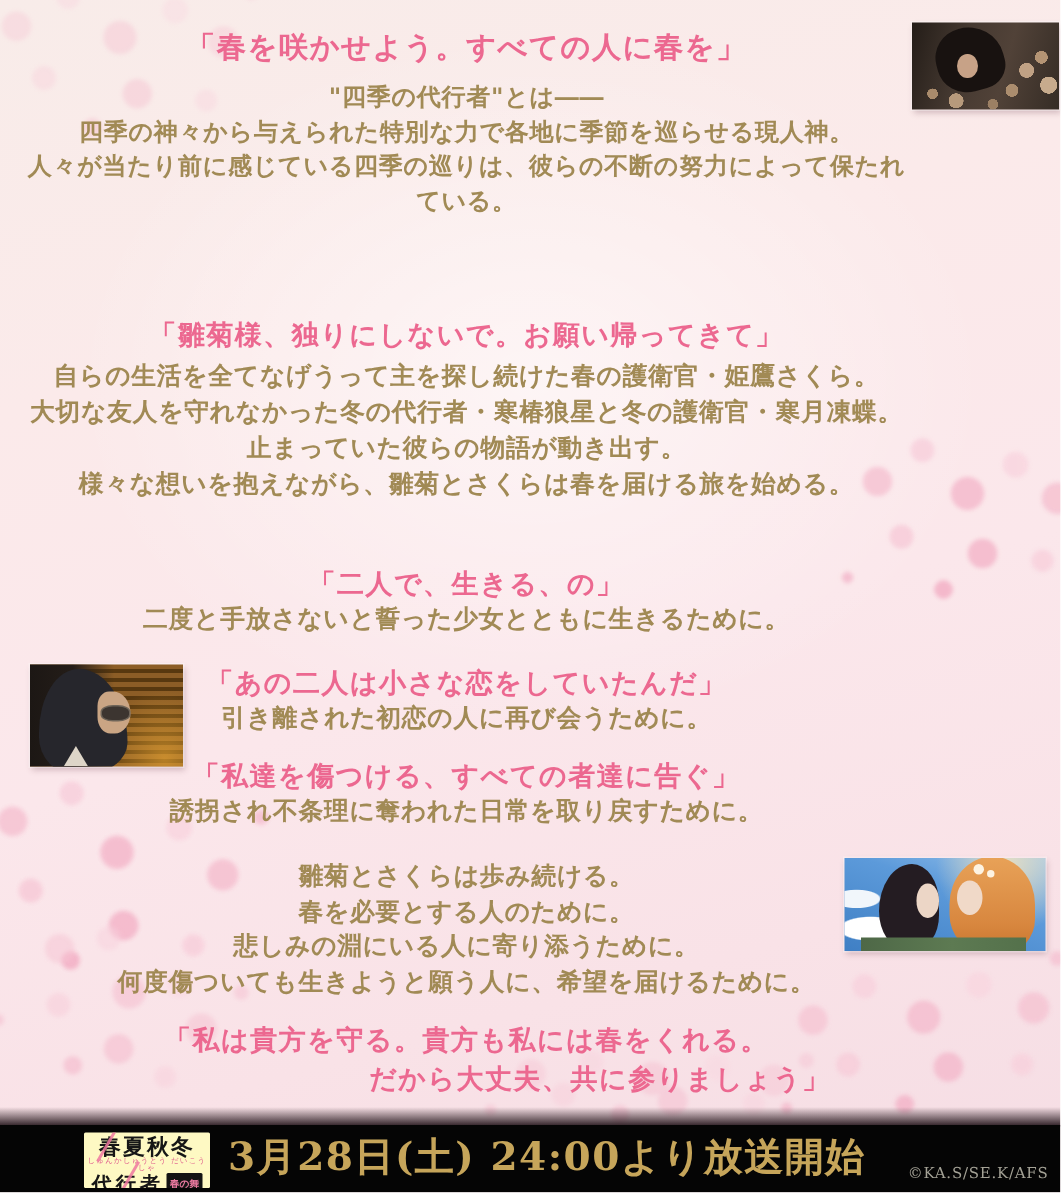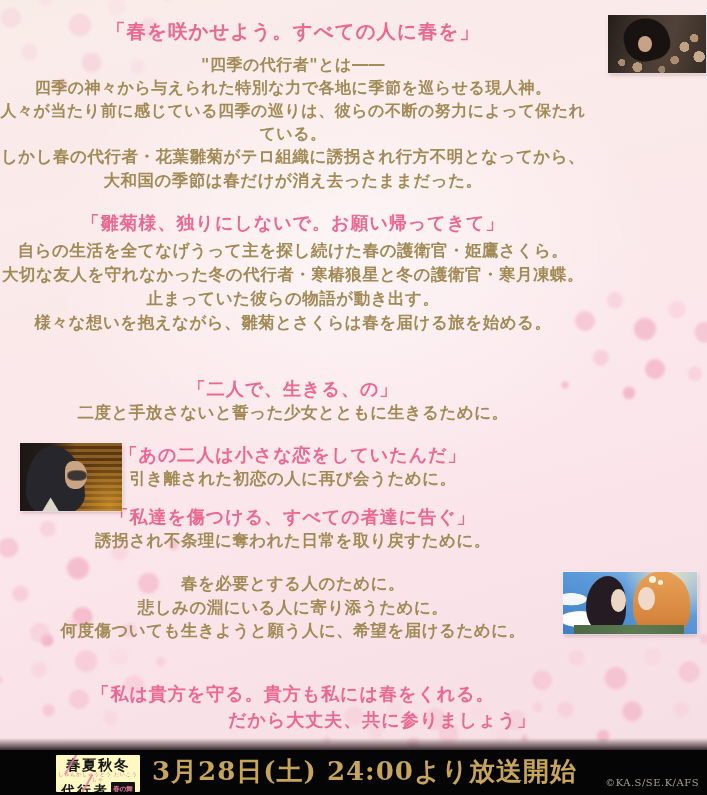--- a/index.html
+++ b/index.html
@@ -22,21 +22,21 @@
       radial-gradient(circle 10px at 42% 80%, rgba(242,171,194,.85) 60%, transparent 63%),
       radial-gradient(circle  8px at 88% 20%, rgba(244,186,205,.80) 60%, transparent 63%),
       radial-gradient(circle  6px at 10% 75%, rgba(242,176,197,.80) 60%, transparent 63%);}
   .sk1{left:-35px;top:-35px;width:230px;height:150px;opacity:.40;}
   .sk2{left:545px;top:265px;width:200px;height:160px;opacity:.90;}
   .sk3{left:-45px;top:492px;width:240px;height:190px;opacity:.95;transform:rotate(9deg);}
   .sk4{left:495px;top:622px;width:245px;height:140px;opacity:.80;transform:rotate(-7deg);}
   .sk5{left:-10px;top:600px;width:180px;height:150px;opacity:.55;transform:rotate(24deg);}
   .sk6{left:300px;top:695px;width:270px;height:60px;opacity:.45;}
   
-  .tcenter{position:absolute;left:0;width:586px;text-align:center;margin:0;}
+  .tcenter{position:absolute;left:0;width:586px;text-align:center;margin:0;padding-left:18px;}
   .pink{color:#ec6890;font-weight:700;}
   .gold{color:#a18a55;font-weight:600;}
   .title{top:18px;font-size:19.5px;letter-spacing:1px;}
   .quote{font-size:18px;letter-spacing:1px;}
   .body p{margin:0;font-size:16.5px;letter-spacing:.5px;}
   .blk0{top:53px;}  .blk0 p{line-height:23px;font-size:16px;}
   .blk1{top:145px;} .blk1 p{line-height:24px;}
   .q2{top:211px;}   .blk2{top:239px;} .blk2 p{line-height:24px;text-align:center;}
   .q3{top:377px;}   .blk3{top:401px;} .blk3 p{line-height:24px;}
   .q4{top:443px;}   .blk4{top:467px;} .blk4 p{line-height:24px;}
@@ -108,24 +108,20 @@
   <div class="sakura sk6"></div>
 
   <h1 class="tcenter pink title">「春を咲かせよう。すべての人に春を」</h1>
 
   <div class="tcenter body gold blk0">
     <p>"四季の代行者"とは――</p>
     <p>四季の神々から与えられた特別な力で各地に季節を巡らせる現人神。</p>
     <p>人々が当たり前に感じている四季の巡りは、彼らの不断の努力によって保たれている。</p>
   </div>
 
-  <div class="tcenter body gold blk1">
-    <p>しかし春の代行者・花葉雛菊がテロ組織に誘拐され行方不明となってから、</p>
-    <p>大和国の季節は春だけが消え去ったままだった。</p>
-  </div>
 
   <p class="tcenter pink quote q2">「雛菊様、独りにしないで。お願い帰ってきて」</p>
   <div class="tcenter body gold blk2">
     <p>自らの生活を全てなげうって主を探し続けた春の護衛官・姫鷹さくら。</p>
     <p>大切な友人を守れなかった冬の代行者・寒椿狼星と冬の護衛官・寒月凍蝶。</p>
     <p>止まっていた彼らの物語が動き出す。</p>
     <p>様々な想いを抱えながら、雛菊とさくらは春を届ける旅を始める。</p>
   </div>
 
   <p class="tcenter pink quote q3">「二人で、生きる、の」</p>
@@ -137,20 +133,21 @@
   <div class="tcenter body gold blk4">
     <p>引き離された初恋の人に再び会うために。</p>
   </div>
 
   <p class="tcenter pink quote q5">「私達を傷つける、すべての者達に告ぐ」</p>
   <div class="tcenter body gold blk5">
     <p>誘拐され不条理に奪われた日常を取り戻すために。</p>
   </div>
 
   <div class="tcenter body gold blk6">
+    <p>雛菊とさくらは歩み続ける。</p>
     <p>春を必要とする人のために。</p>
     <p>悲しみの淵にいる人に寄り添うために。</p>
     <p>何度傷ついても生きようと願う人に、希望を届けるために。</p>
   </div>
 
   <div class="tcenter pink final">
     <p class="l1">「私は貴方を守る。貴方も私には春をくれる。</p>
     <p class="l2">だから大丈夫、共に参りましょう」</p>
   </div>
 

